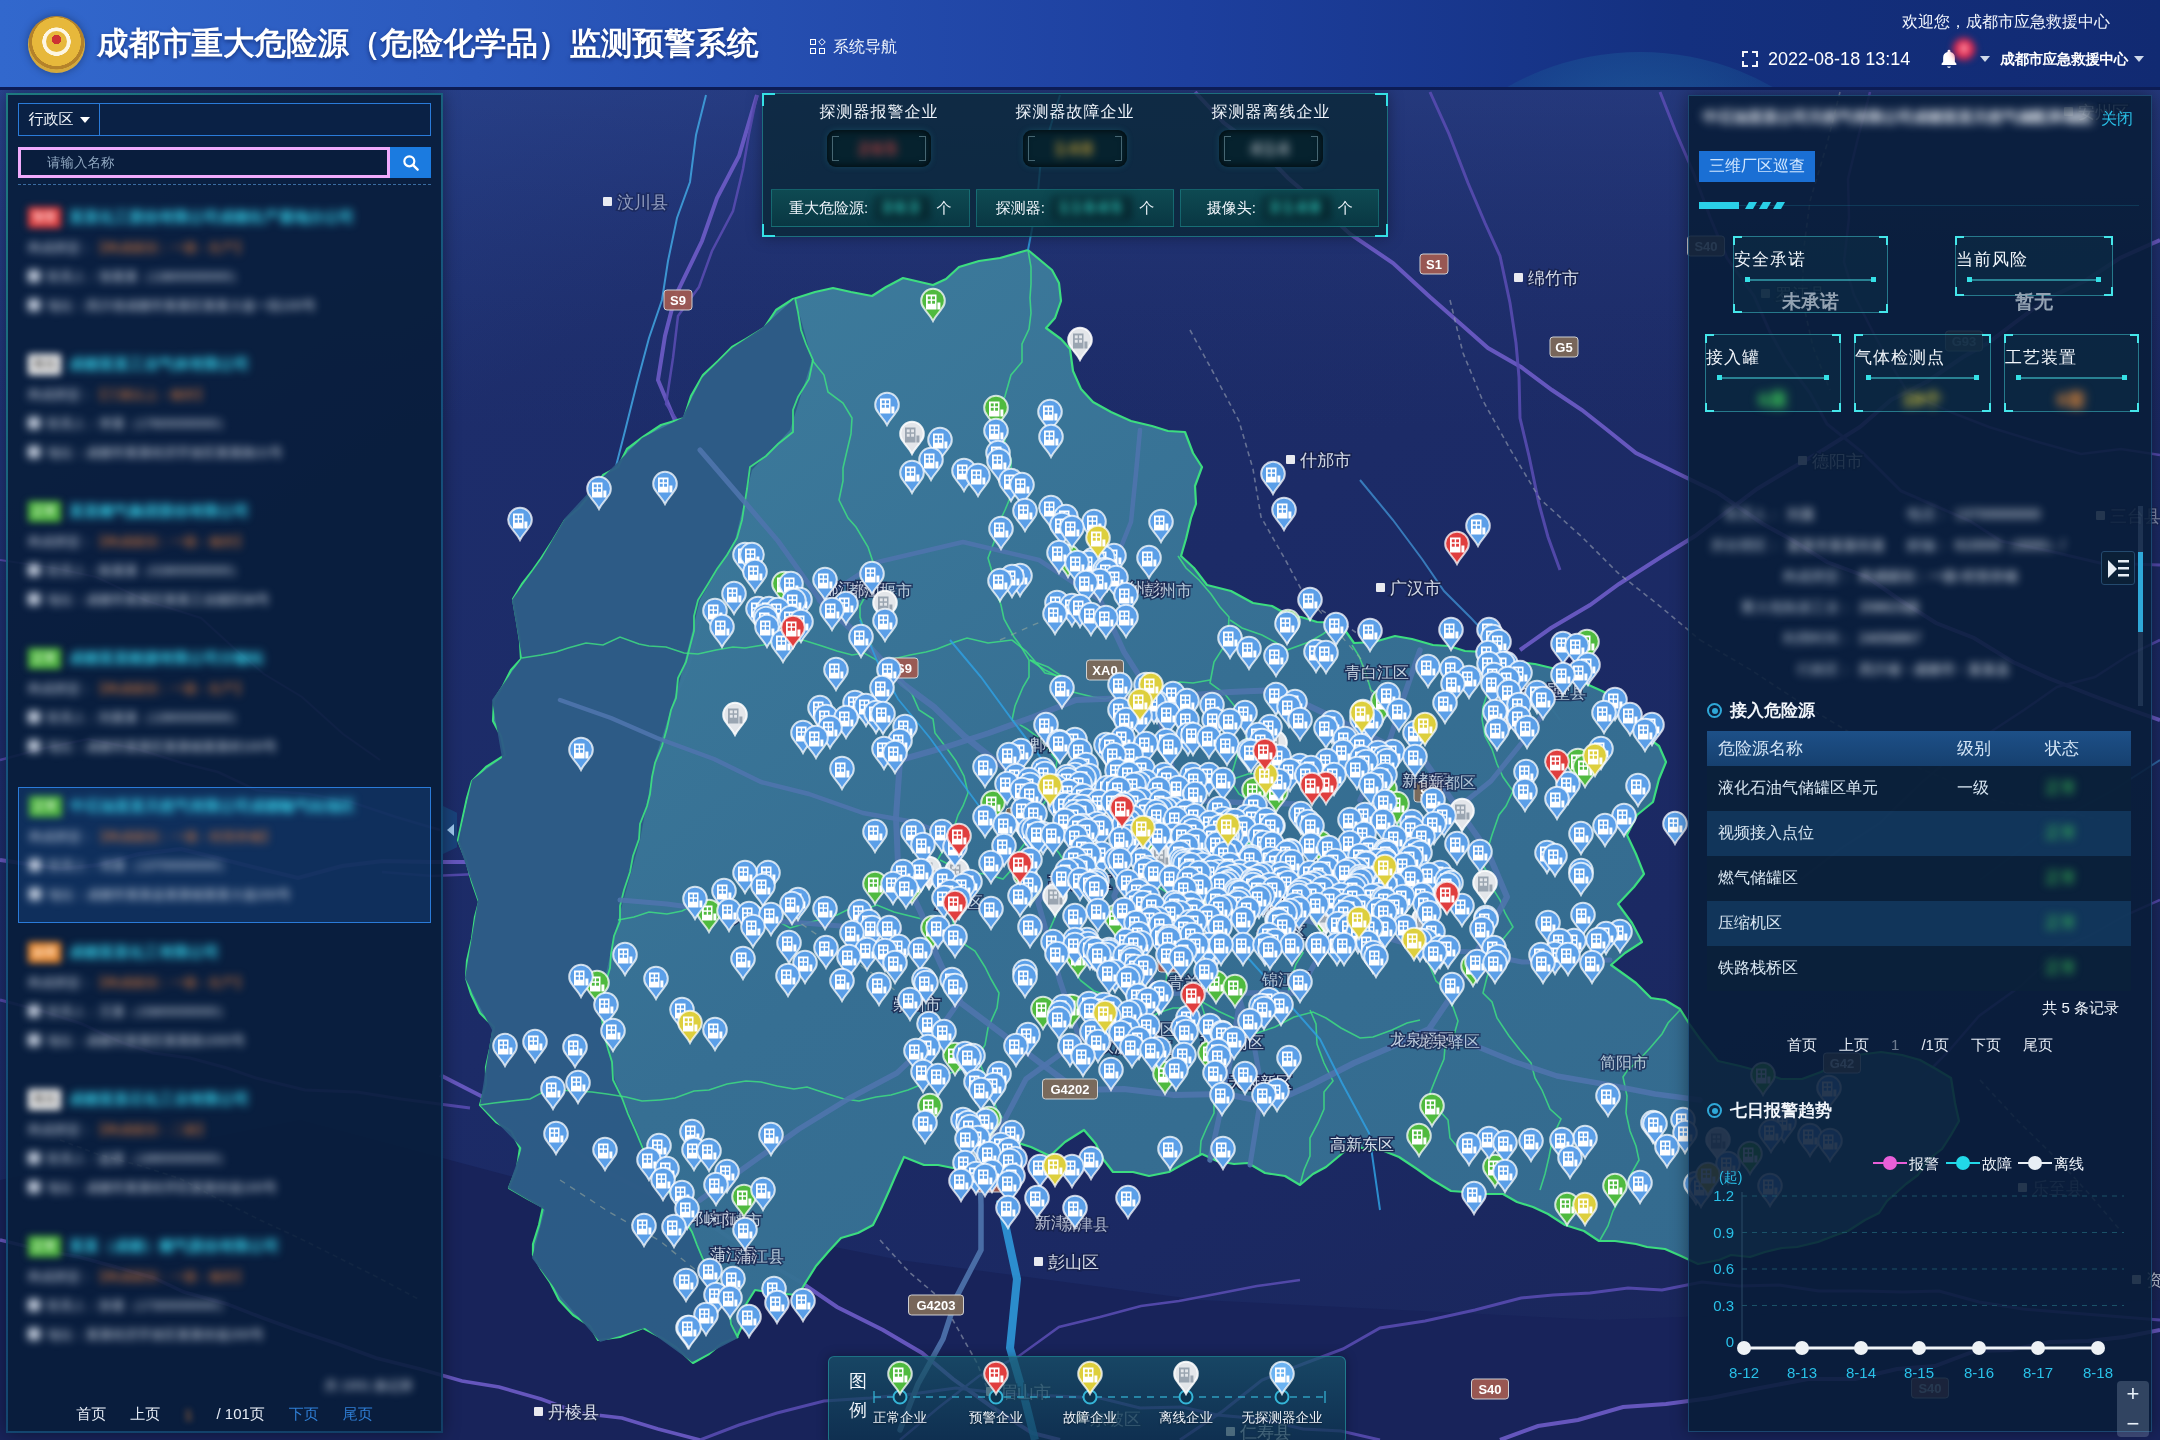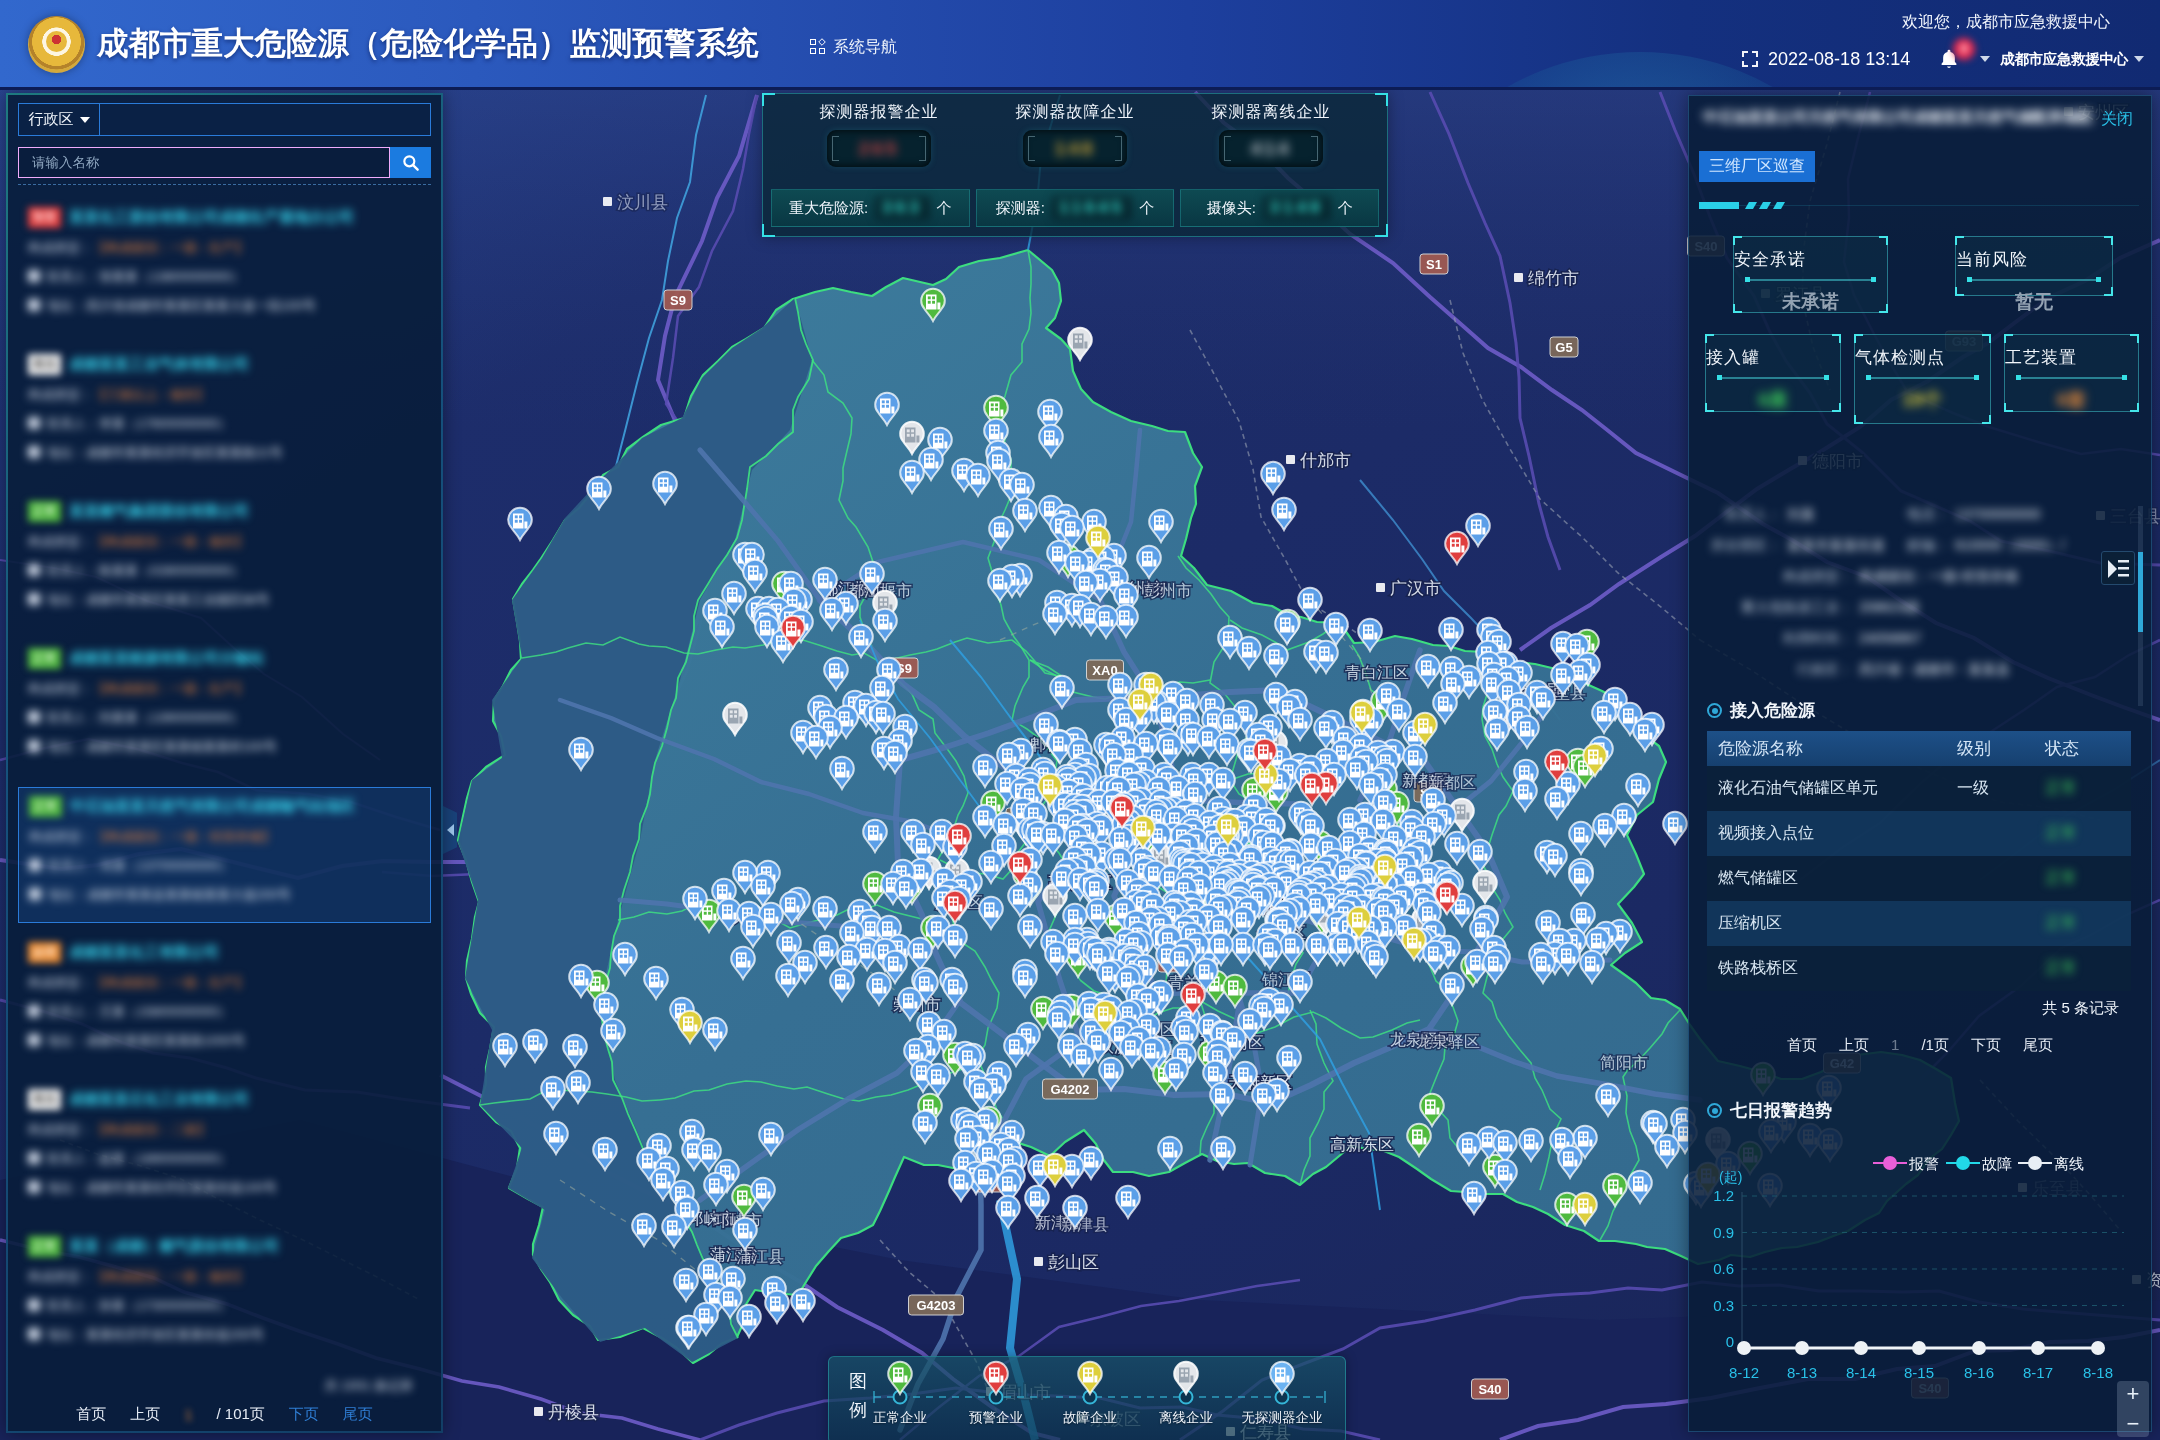--- a/index.html
+++ b/index.html
@@ -69,22 +69,22 @@
 #lp{position:absolute;left:6px;top:93px;width:437px;height:1340px;z-index:25;
  background:rgba(8,29,58,.9);border:2px solid transparent;
  border-image:linear-gradient(135deg,#1e7a7f,#15507c 40%,#123e66) 1;box-shadow:0 0 16px rgba(0,0,0,.4)}
 #lp .srow1{position:absolute;left:10px;top:8px;right:10px;height:33px;display:flex}
 #lp .admin{width:82px;border:1px solid #2a7bd9;background:rgba(10,35,72,.6);color:#f0f5fb;font-size:15px;
  display:flex;align-items:center;justify-content:center;gap:6px}
 #lp .admin .caret{border-top-color:#fff}
 #lp .fld{flex:1;border:1px solid #2a7bd9;border-left:none;background:rgba(10,35,72,.6)}
 #lp .srow2{position:absolute;left:10px;top:52px;right:10px;height:31px;display:flex}
 #lp .sep{position:absolute;left:10px;top:89px;right:10px;border-top:1px dashed rgba(90,160,225,.6)}
-#lp .inp{flex:1;border:1px solid #f0abfc;background:rgba(8,28,60,.7);color:#8fa7c0;font-size:13.5px;
- display:flex;align-items:center;padding-left:13px}
+#lp .inp{flex:1;border:3px solid #f0abfc;background:rgba(8,28,60,.7);color:#8fa7c0;font-size:13.5px;
+ display:flex;align-items:center;padding-left:26px}
 #lp .sbtn{width:41px;background:#1b7be0;display:flex;align-items:center;justify-content:center}
 #list{position:absolute;left:10px;top:104px;right:10px;bottom:50px;overflow:hidden}
 .item{position:relative;height:136px;margin-bottom:11px;padding:8px 8px 0 10px;overflow:hidden}
 .item.sel{border:1px solid #2a7bd9;background:rgba(28,80,150,.35)}
 .badge{display:inline-block;min-width:33px;height:21px;line-height:21px;text-align:center;border-radius:2px;
  font-size:12px;color:#fff;filter:blur(3.5px);vertical-align:middle}
 .b-red{background:#e23b3b}.b-green{background:#4cb43c}.b-orange{background:#e8882e}.b-white{background:#ececec;color:#333}
 .item .tt{display:inline-block;margin-left:8px;color:#35d0e8;font-size:15px;font-weight:bold;filter:blur(4px);
  vertical-align:middle;white-space:nowrap;max-width:360px;overflow:hidden}
 .item .ln{margin-top:11px;font-size:13px;color:#dfe7f2;filter:blur(4px);white-space:nowrap;overflow:hidden}
@@ -1576,21 +1576,21 @@
         <i class="corner c2"></i>
         <i class="corner c3"></i>
         <i class="corner c4"></i>
   <div class="ct">接入罐</div>
         <div class="dv">
           <i class="l"></i>
           <i class="r"></i>
         </div>
         <div class="val" style="color:#3ecf5a;filter:blur(5px)">6座</div>
       </div>
- <div class="card" style="left:165px;top:238px;width:137px;height:90px">
+ <div class="card" style="left:165px;top:238px;width:137px;height:78px">
   <i class="corner c1"></i>
         <i class="corner c2"></i>
         <i class="corner c3"></i>
         <i class="corner c4"></i>
   <div class="ct">气体检测点</div>
         <div class="dv">
           <i class="l"></i>
           <i class="r"></i>
         </div>
         <div class="val" style="color:#e0cf3a;filter:blur(5px)">19个</div>

